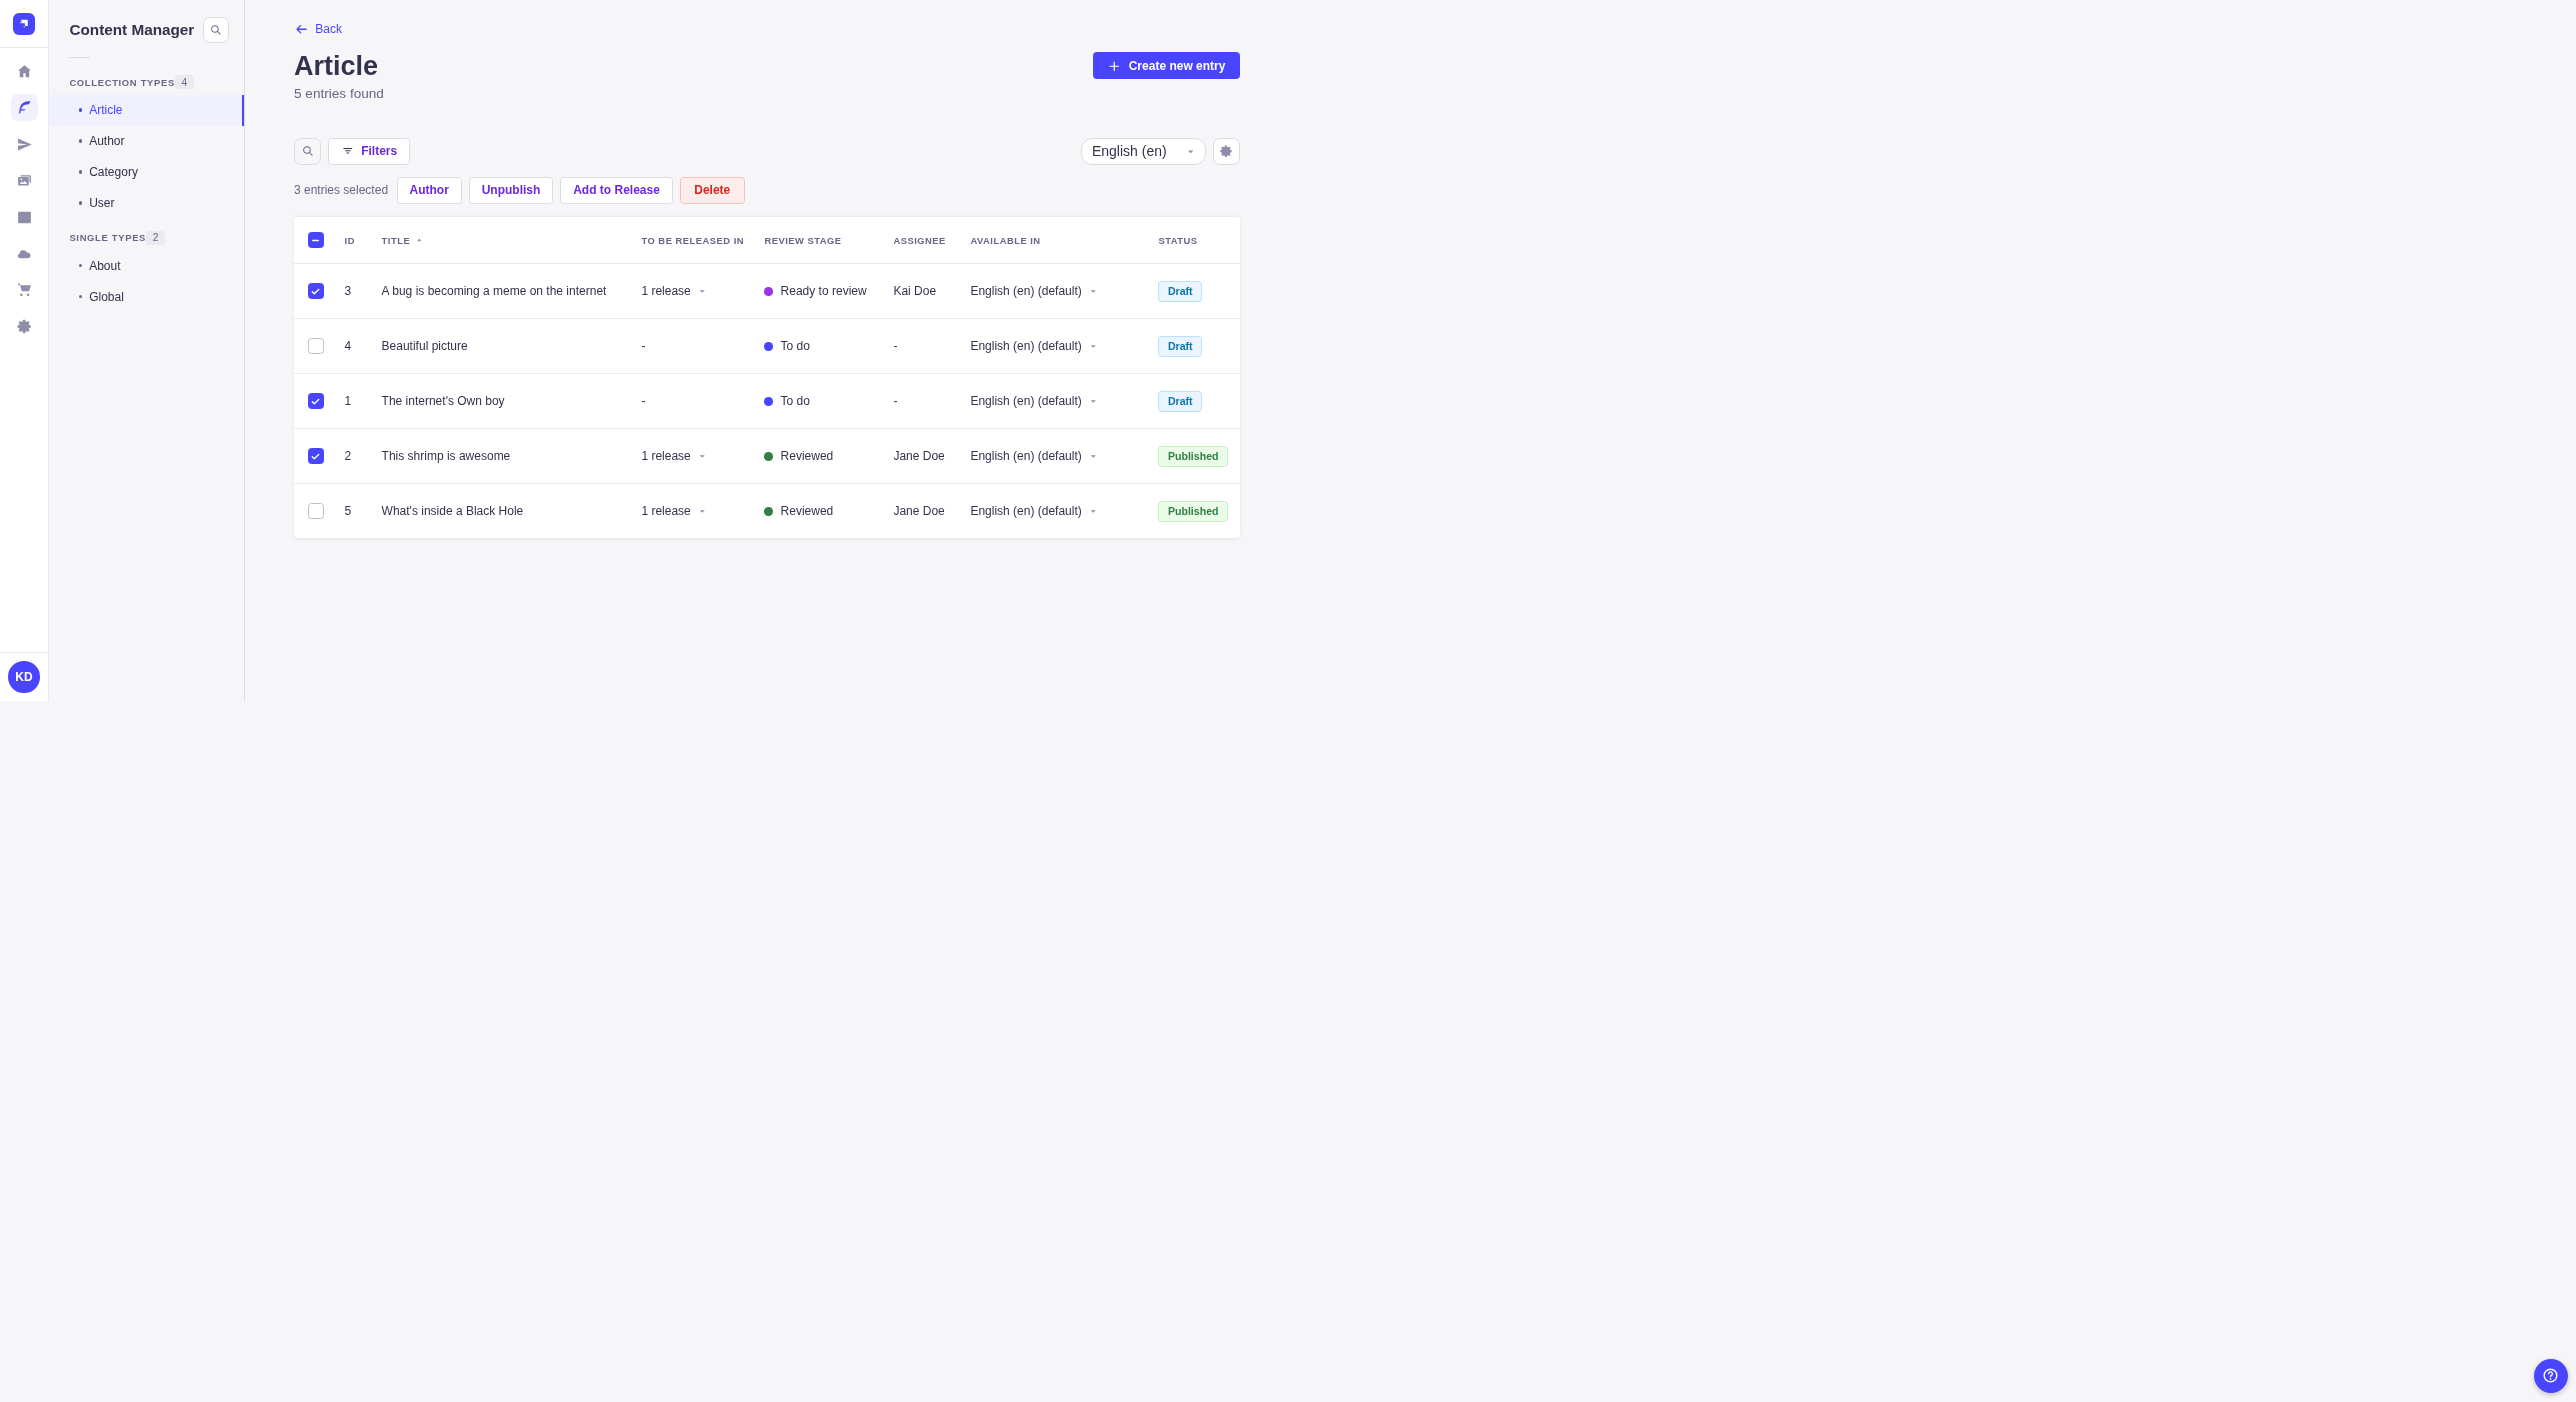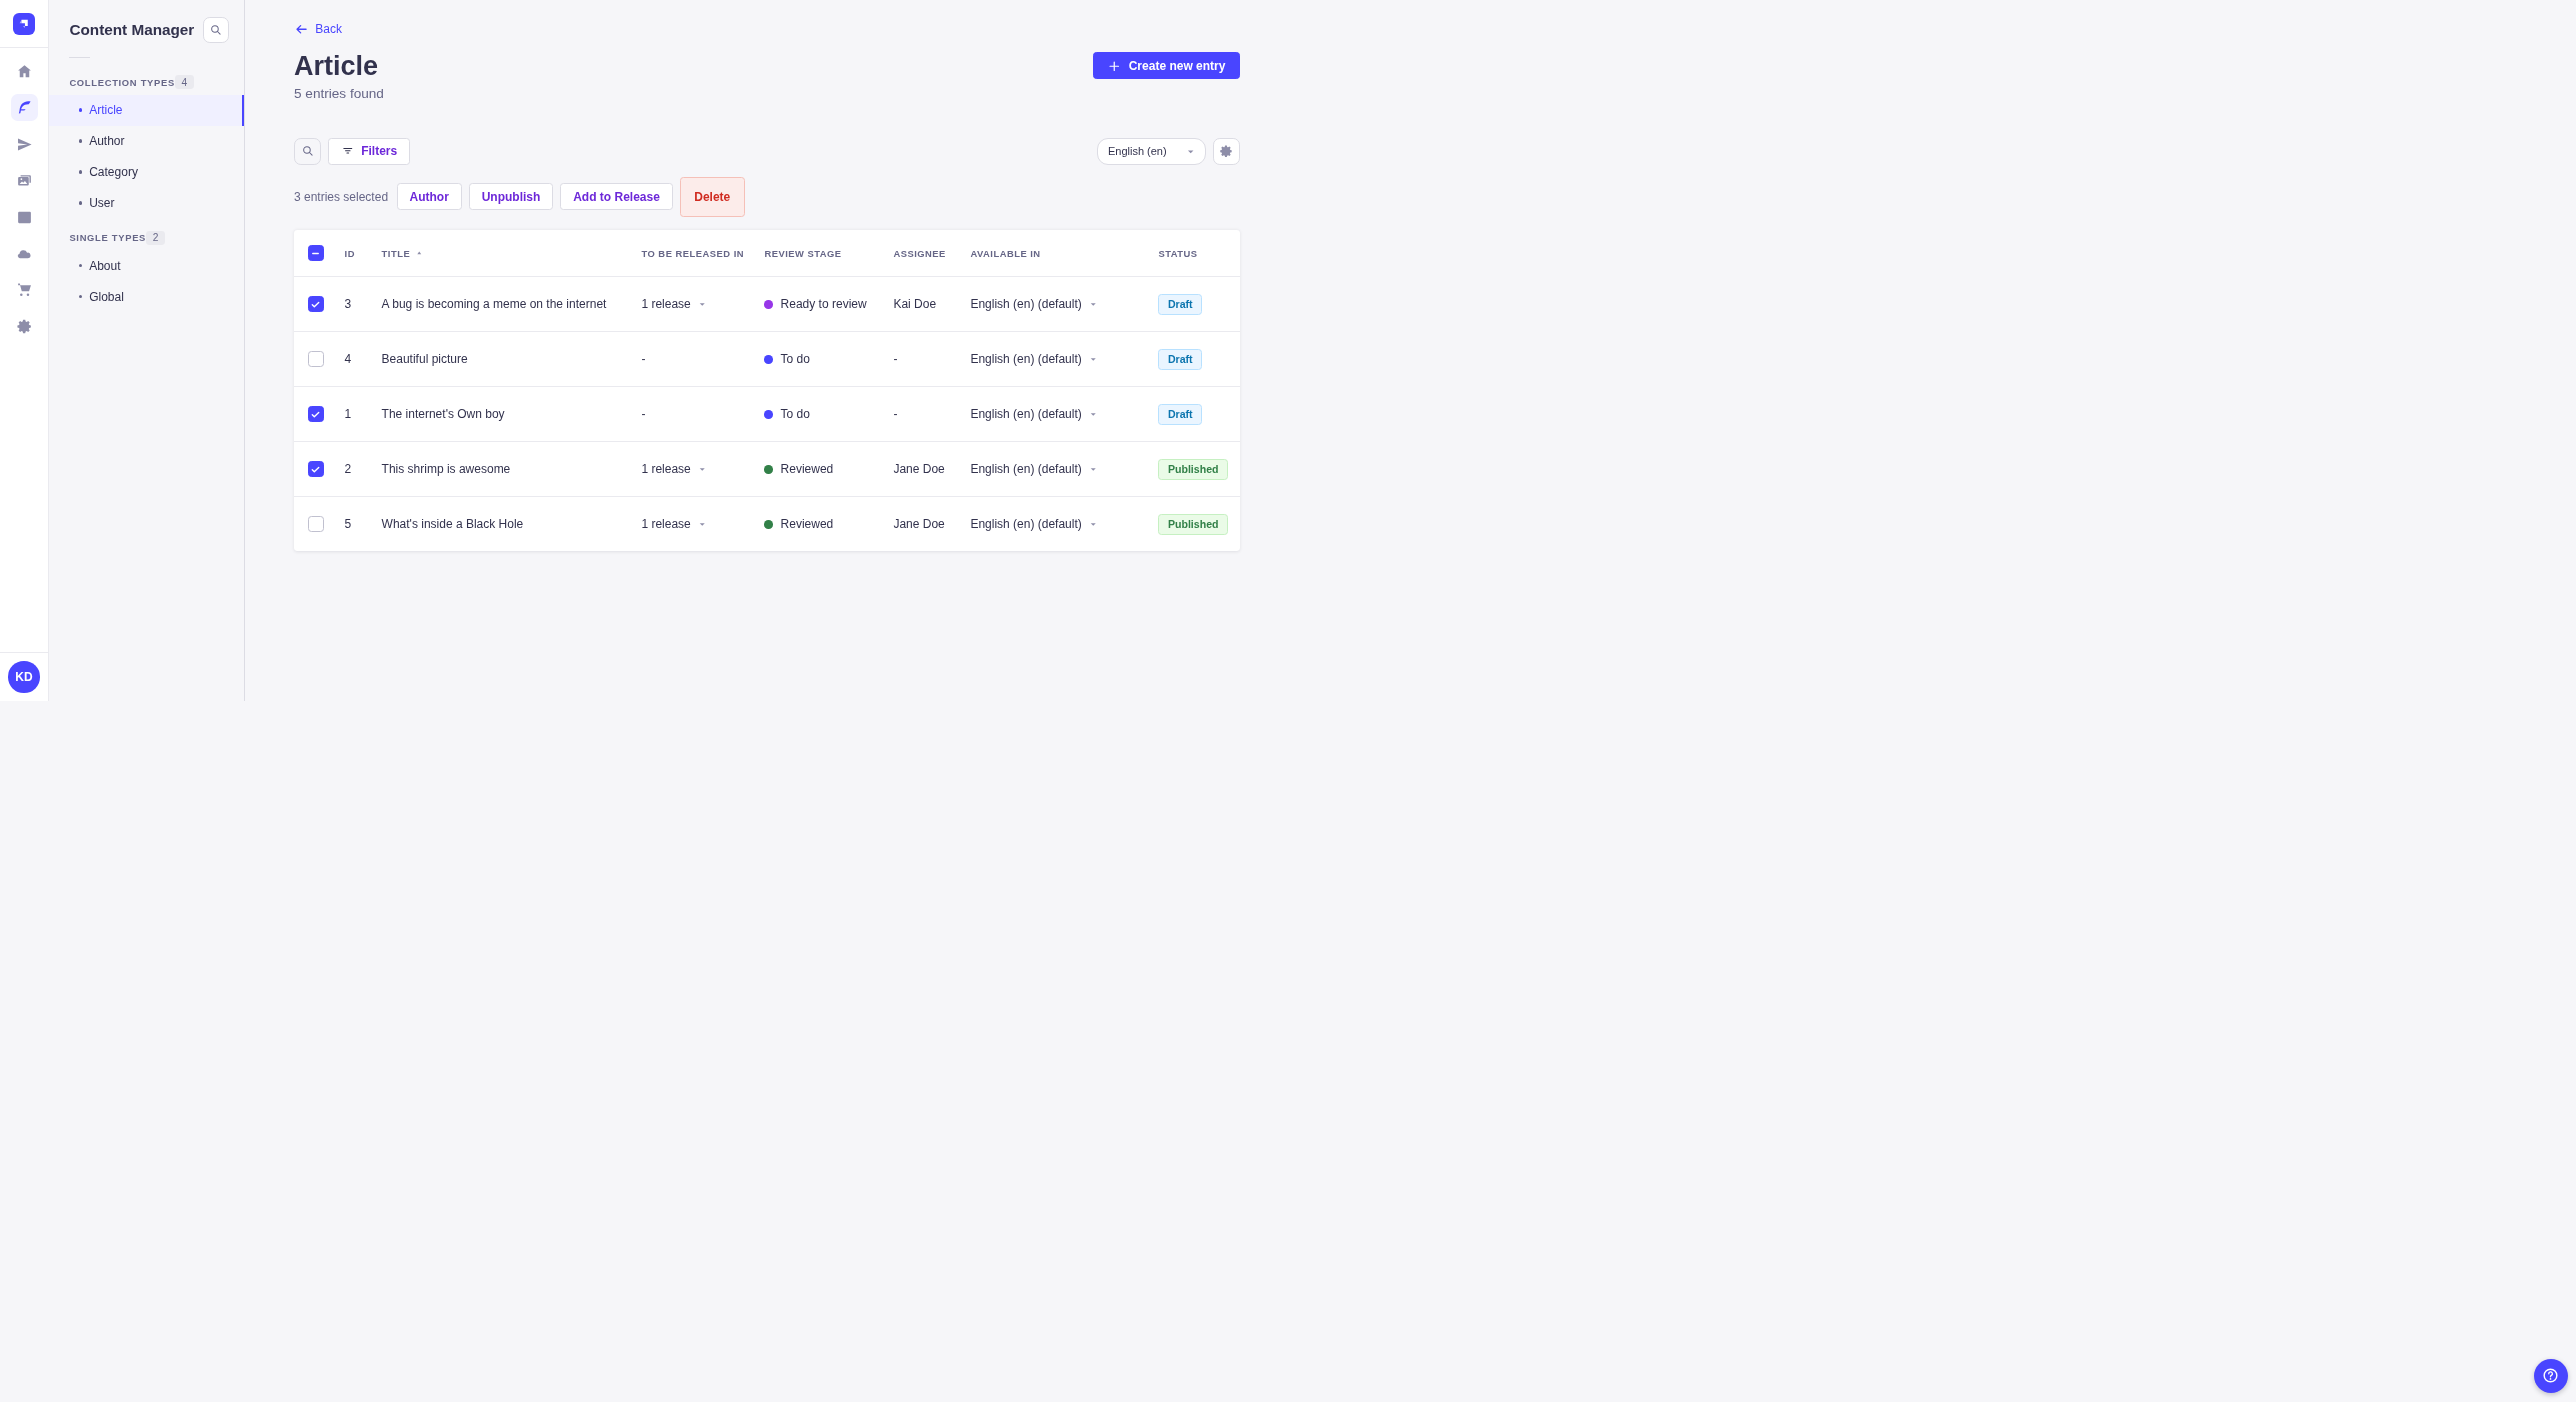--- a/index.html
+++ b/index.html
@@ -76,32 +76,32 @@
   .ghost-icon-btn {
     width:27px; height:27px; border-radius:6.8px; border:0.9px solid #dcdce4; background:transparent; cursor:pointer;
     display:flex; align-items:center; justify-content:center; color:#666687;
   }
   .btn-tertiary {
     display:inline-flex; align-items:center; gap:6.8px; background:#fff; border:0.9px solid #dcdce4; border-radius:3.4px;
     height:27px; padding:0 12px; font-size:12px; font-weight:700; color:#6d28d9; font-family:inherit; cursor:pointer;
   }
   .select {
     display:inline-flex; align-items:center; gap:19px; background:#fff; border:0.9px solid #dcdce4; border-radius:11px;
-    height:27px; padding:0 10.2px; font-size:11px; color:#32324d; cursor:pointer;text-align:right;
+    height:27px; padding:0 10.2px; font-size:14px; color:#32324d; cursor:pointer;text-align:right;
   }
   .gear-btn {
     width:27px; height:27px; border-radius:6.8px; border:0.9px solid #dcdce4; background:#fff; cursor:pointer;
     display:flex; align-items:center; justify-content:center; color:#8e8ea9;
   }
 
   .selection-row { margin-top:12px; display:flex; align-items:center; gap:6.8px; }
   .selection-text { color:#666687; margin-right:1.7px; }
   .btn-danger {
     display:inline-flex; align-items:center; background:#fcecea; border:0.9px solid #f5c0b8; border-radius:3.4px;
-    height:40px; padding:0 13.6px; font-size:12px; font-weight:600; color:#d02b20; font-family:inherit; cursor:pointer;
+    height:27px; padding:0 13.6px; font-size:12px; font-weight:600; color:#d02b20; font-family:inherit; cursor:pointer;
   }
 
   
   .card {
     margin-top:13.6px; background:#fff; border-radius:3.4px; box-shadow:0 0.9px 3.4px rgba(33,33,52,0.1);
   }
   .trow {
     display:grid; grid-template-columns:37px 37px 1fr 123px 129px 77px 188px 68px;
     align-items:center; padding:0 13.6px; height:55px; border-top:0.9px solid #eaeaef;
   }

